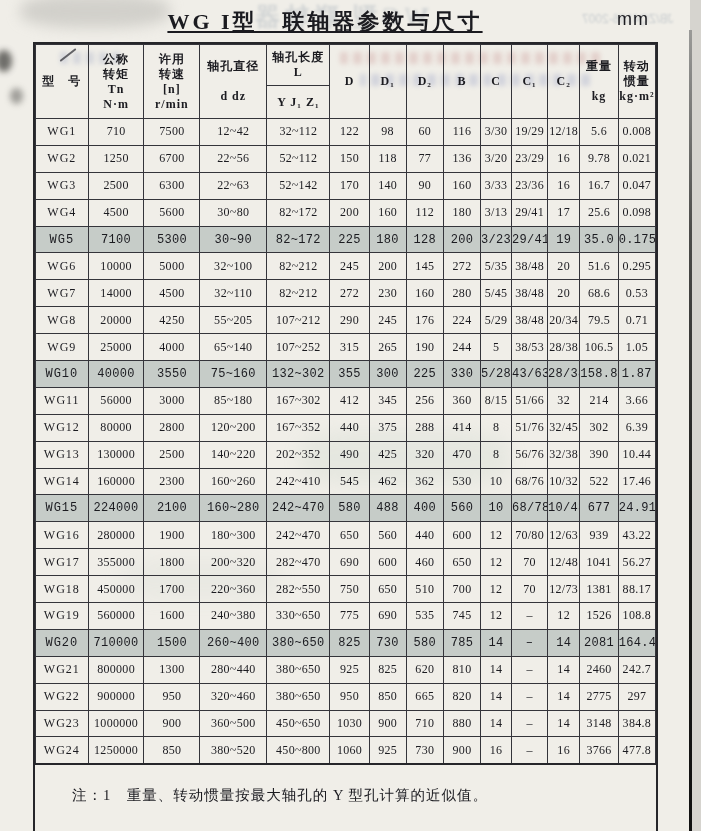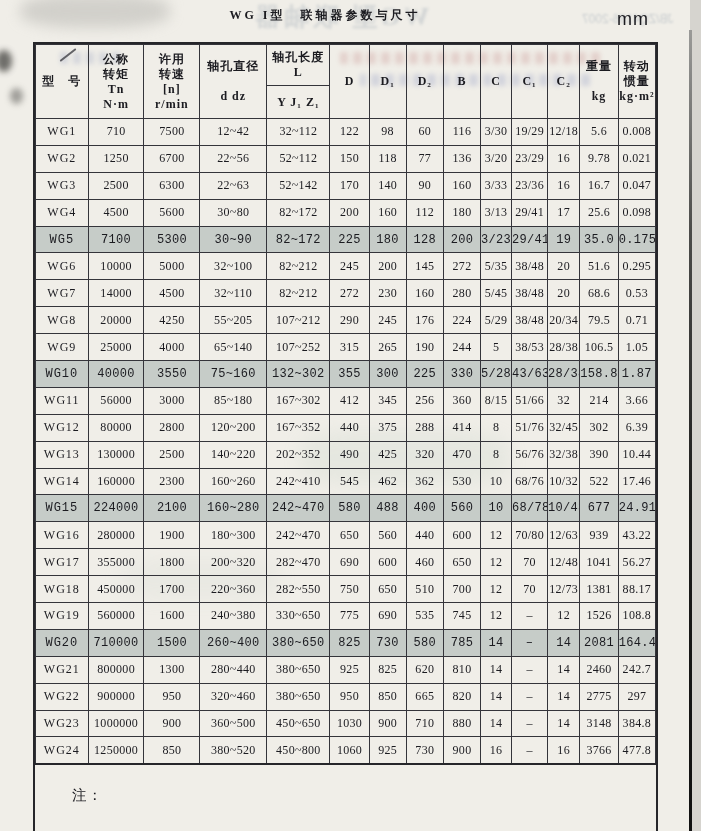--- a/index.html
+++ b/index.html
@@ -30,21 +30,21 @@
     opacity:.30;transform:scaleX(-1);filter:blur(1.6px);}
   .ghost-code{position:absolute;top:12px;right:28px;font-size:12px;color:var(--ghost);
     opacity:.40;transform:scaleX(-1);filter:blur(.8px);
     font-family:"Liberation Sans","DejaVu Sans",sans-serif;}
   .ghost-bar{position:absolute;height:12px;opacity:.16;filter:blur(2.5px);transform:scaleX(-1);}
   .g1{top:52px;left:340px;width:260px;background:repeating-linear-gradient(90deg,#a33c3c 0 9px,transparent 9px 14px);}
   .g2{top:74px;left:360px;width:230px;background:repeating-linear-gradient(90deg,#3c52a3 0 9px,transparent 9px 14px);}
   .g3{top:52px;left:60px;width:60px;background:repeating-linear-gradient(90deg,#4a5e9e 0 8px,transparent 8px 13px);}
   
   .title{position:absolute;top:7px;left:160px;width:330px;text-align:center;
-    font-size:12px;font-weight:bold;letter-spacing:3px;}
+    font-size:22px;font-weight:bold;letter-spacing:3px;text-decoration:underline;}
   .unit{position:absolute;top:9px;left:617px;font-size:18px;letter-spacing:1px;
     font-family:"Liberation Sans","DejaVu Sans",sans-serif;}
   
   .outer-frame{position:absolute;left:33px;top:42px;width:625px;height:789px;
     border:2px solid var(--frame);border-bottom:none;box-sizing:border-box;}
   table.params{width:100%;border-collapse:collapse;table-layout:fixed;
     border-bottom:2px solid var(--frame);}
   .params th,.params td{border:1px solid var(--line);text-align:center;
     vertical-align:middle;padding:0;overflow:hidden;}
   .params thead th{font-size:12px;font-weight:600;letter-spacing:1px;
@@ -520,14 +520,15 @@
           <td>477.8</td>
         </tr>
       </tbody>
   </table>
 
 </div>
 
 <div class="notes">
   <span>注：</span>
   <div class="note-lines">
+    <div>1　重量、转动惯量按最大轴孔的 Y 型孔计算的近似值。</div>
   </div>
 </div>
 
 </body></html>

